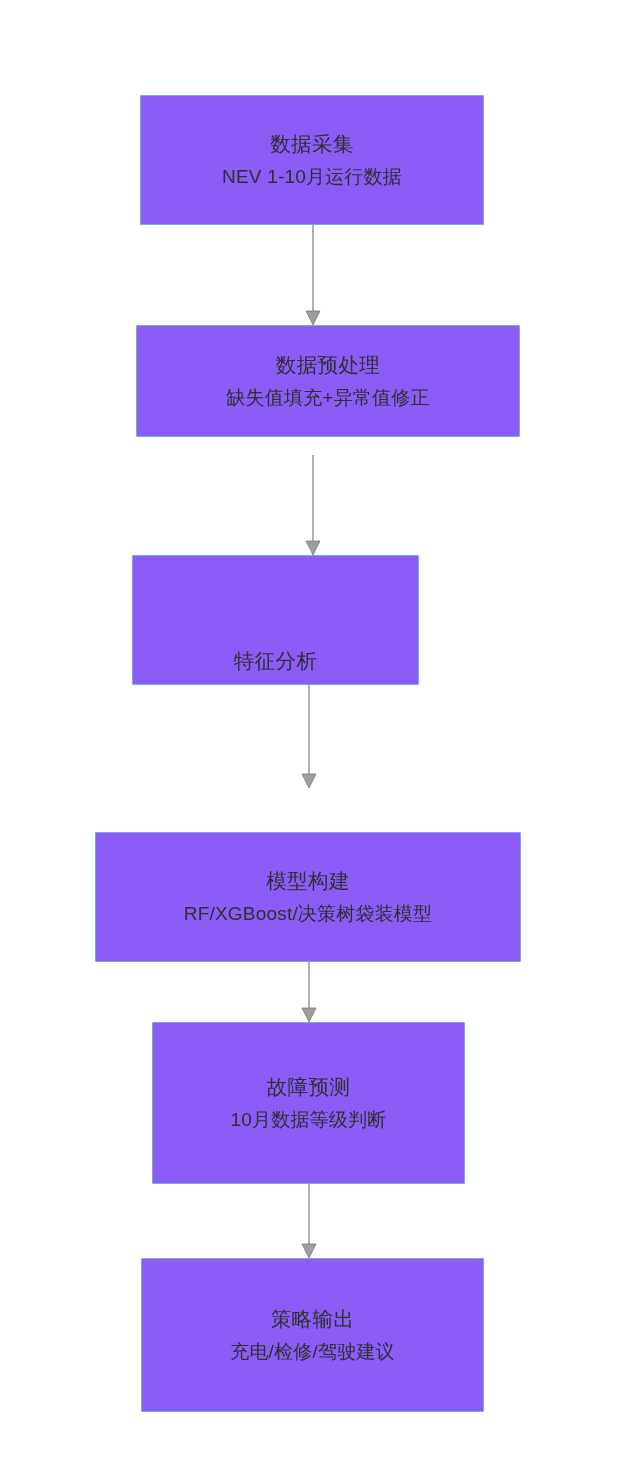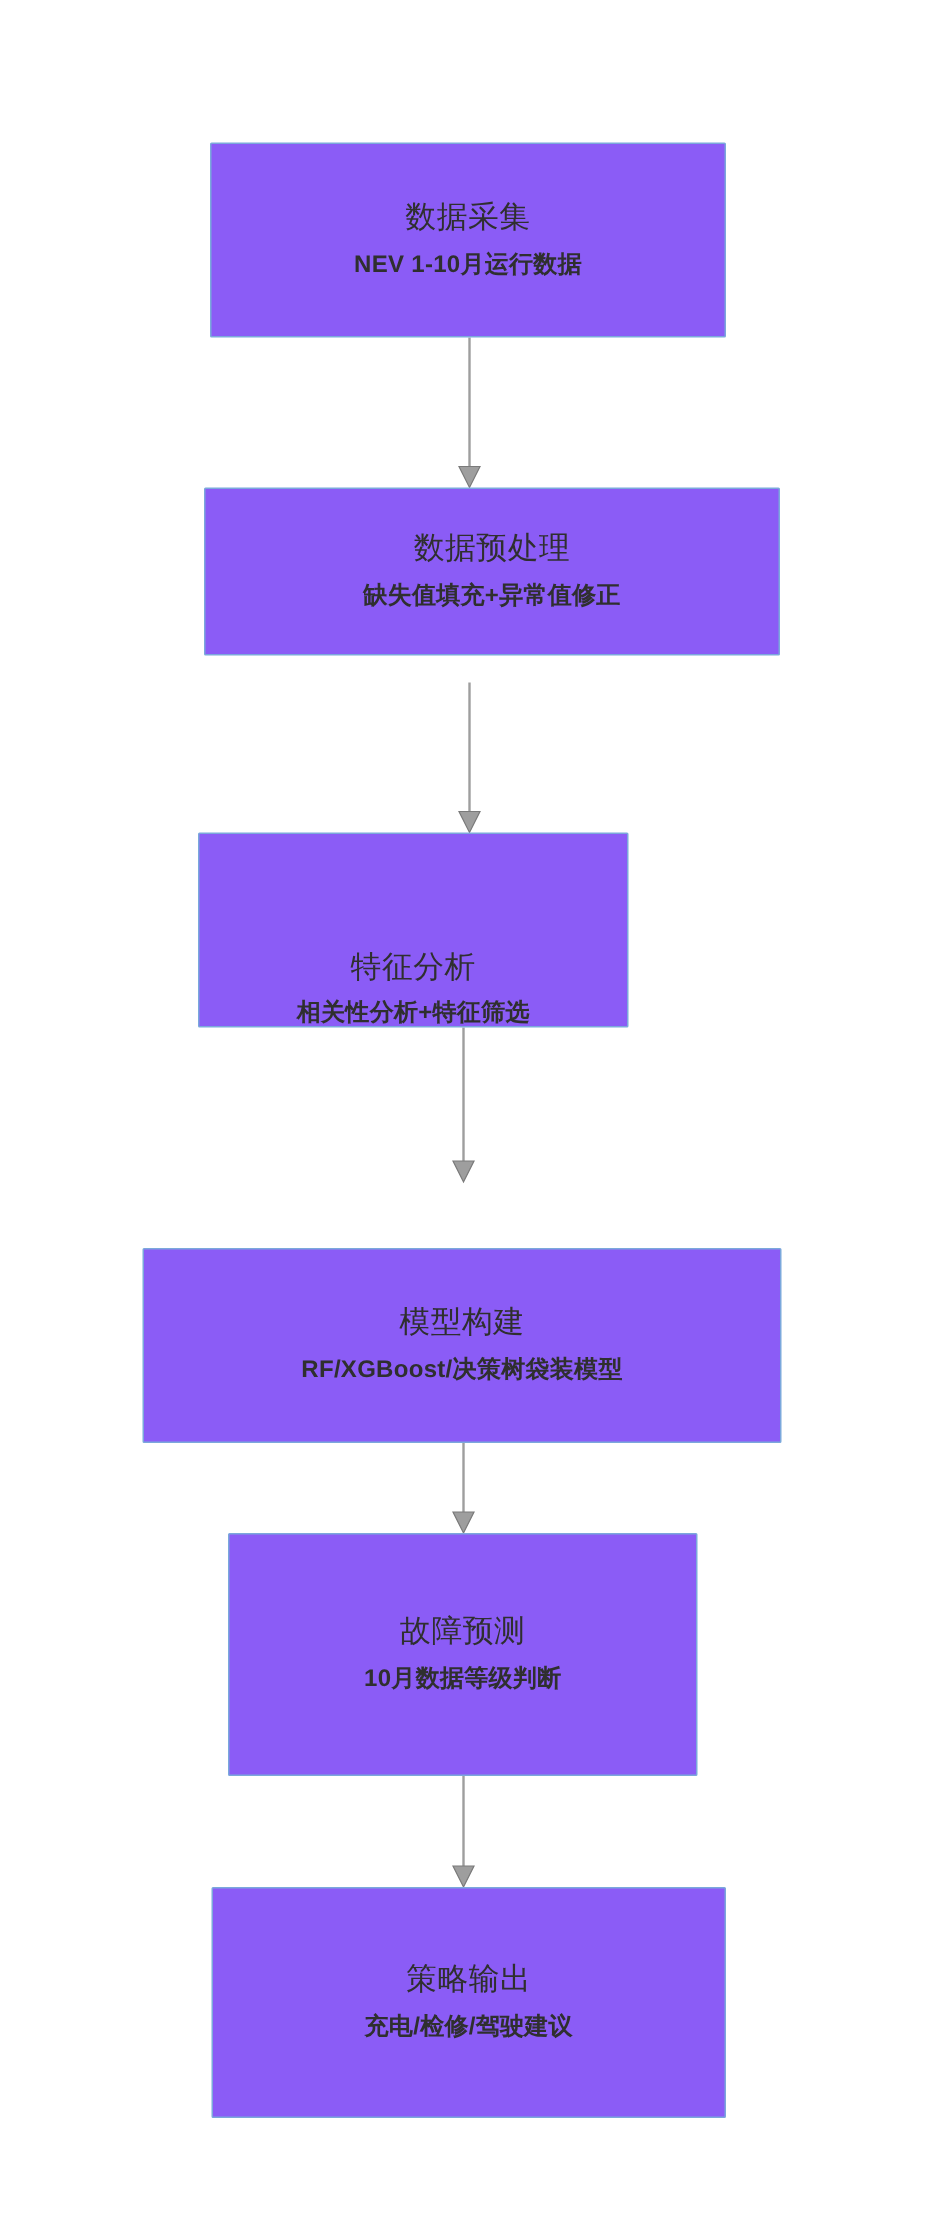--- a/index.html
+++ b/index.html
@@ -38,24 +38,23 @@
   }
 
   .node-title {
     font-size: 20.5px;
     letter-spacing: 0.4px;
     margin-bottom: 13px;
     white-space: nowrap;
   }
 
   .node-sub {
-    font-size: 16px;
+    font-size: 19px;
     letter-spacing: 0.2px;
     white-space: nowrap;
-    font-weight: bold;
   }
 
   .connector {
     position: absolute;
     pointer-events: none;
   }
   .connector svg {
     display: block;
     overflow: visible;
   }
@@ -105,21 +104,20 @@
     <div class="node-sub">NEV 1-10月运行数据</div>
   </div>
 
   <div class="node" style="left:136px; top:325px; width:384px; height:112px;">
     <div class="node-title">数据预处理</div>
     <div class="node-sub">缺失值填充+异常值修正</div>
   </div>
 
   <div class="node" style="left:132px; top:555px; width:287px; height:130px;justify-content:flex-end;">
     <div class="node-title">特征分析</div>
-    <div class="node-sub">相关性分析+特征筛选</div>
   </div>
 
   <div class="node" style="left:95px; top:832px; width:426px; height:130px;">
     <div class="node-title">模型构建</div>
     <div class="node-sub">RF/XGBoost/决策树袋装模型</div>
   </div>
 
   <div class="node" style="left:152px; top:1022px; width:313px; height:162px;">
     <div class="node-title">故障预测</div>
     <div class="node-sub">10月数据等级判断</div>

